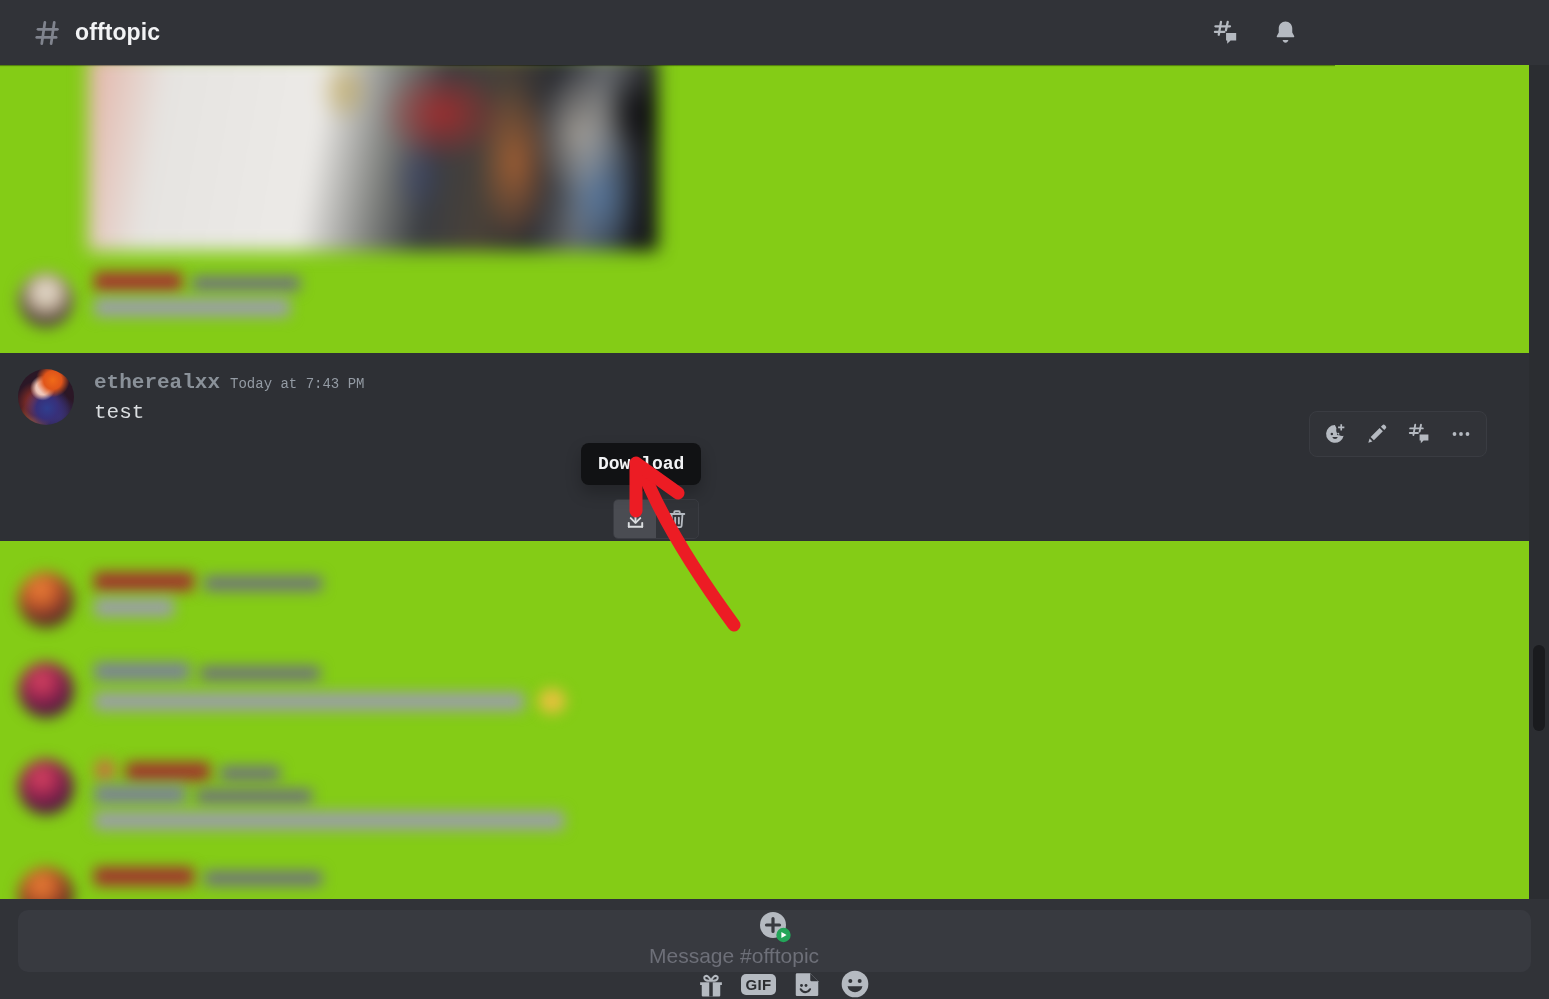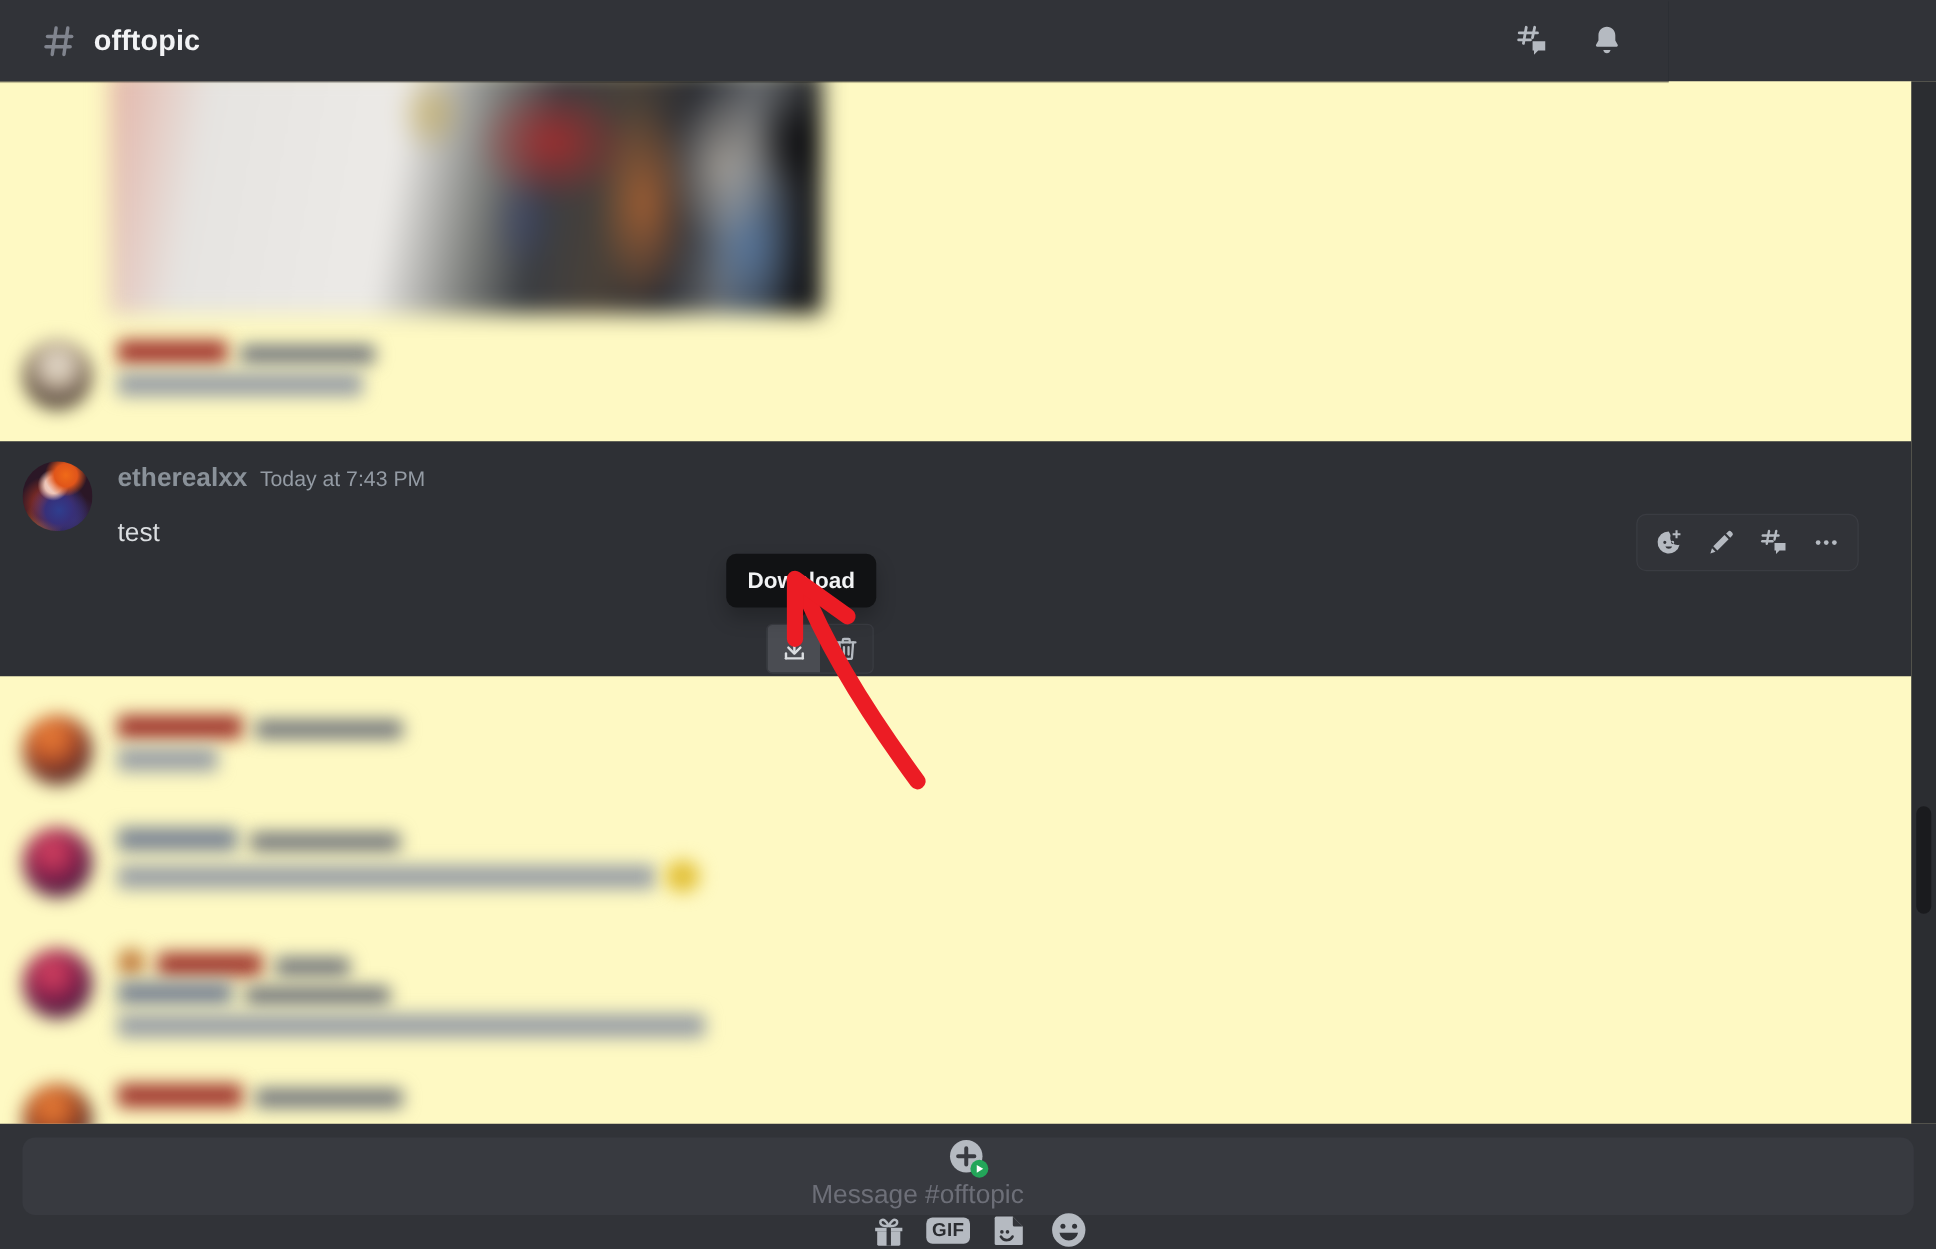--- a/index.html
+++ b/index.html
@@ -20,32 +20,32 @@
   }
   .hash-glyph{ width:30px; height:30px; margin-left:15px; margin-right:12px; flex:none;
     color:#80848e; display:flex; align-items:center; justify-content:center; }
   .channel-title{ font-size:23px; font-weight:bold; color:#f2f3f5; letter-spacing:.1px; }
   .header-right{ margin-left:auto; display:flex; align-items:center; gap:32px; padding-right:18px; }
   .hdr-icon{ width:28px; height:28px; color:#b5bac1; display:flex; align-items:center; justify-content:center; cursor:pointer; }
 
   
   .messages{
     position:absolute; top:65px; left:0; width:1549px; height:834px;
-    background:#fef9c3; overflow:hidden;
+    background:#84cc16; overflow:hidden;font-family:Liberation Mono, monospace;
   }
 
   
   .msg{ position:relative; padding:2px 48px 2px 0; }
   .msg-inner{ position:relative; display:flex; padding-left:18px; }
   .avatar{ width:56px; height:56px; border-radius:50%; flex:none; margin-right:20px; overflow:hidden; }
   .body{ flex:1; min-width:0; }
   .meta{ display:flex; align-items:baseline; gap:10px; line-height:1.3; }
   .uname{ font-size:21px; font-weight:600; }
-  .tstamp{ font-size:17px; color:#949ba4; font-weight:500; }
-  .content{ font-size:21px; color:#dbdee1; line-height:1.38; margin-top:17px; }
+  .tstamp{ font-size:14px; color:#949ba4; font-weight:500; }
+  .content{ font-size:21px; color:#dbdee1; line-height:1.38; margin-top:3px; }
 
   .blurred{ filter:blur(7px); user-select:none; pointer-events:none; }
 
   .fakebar{ display:inline-block; height:19px; border-radius:3px; vertical-align:middle; }
 
   
   .img-attach{
     position:absolute; left:88px; top:-10px; width:570px; height:196px; border-radius:4px;
     overflow:hidden; filter:blur(9px);
     background:

